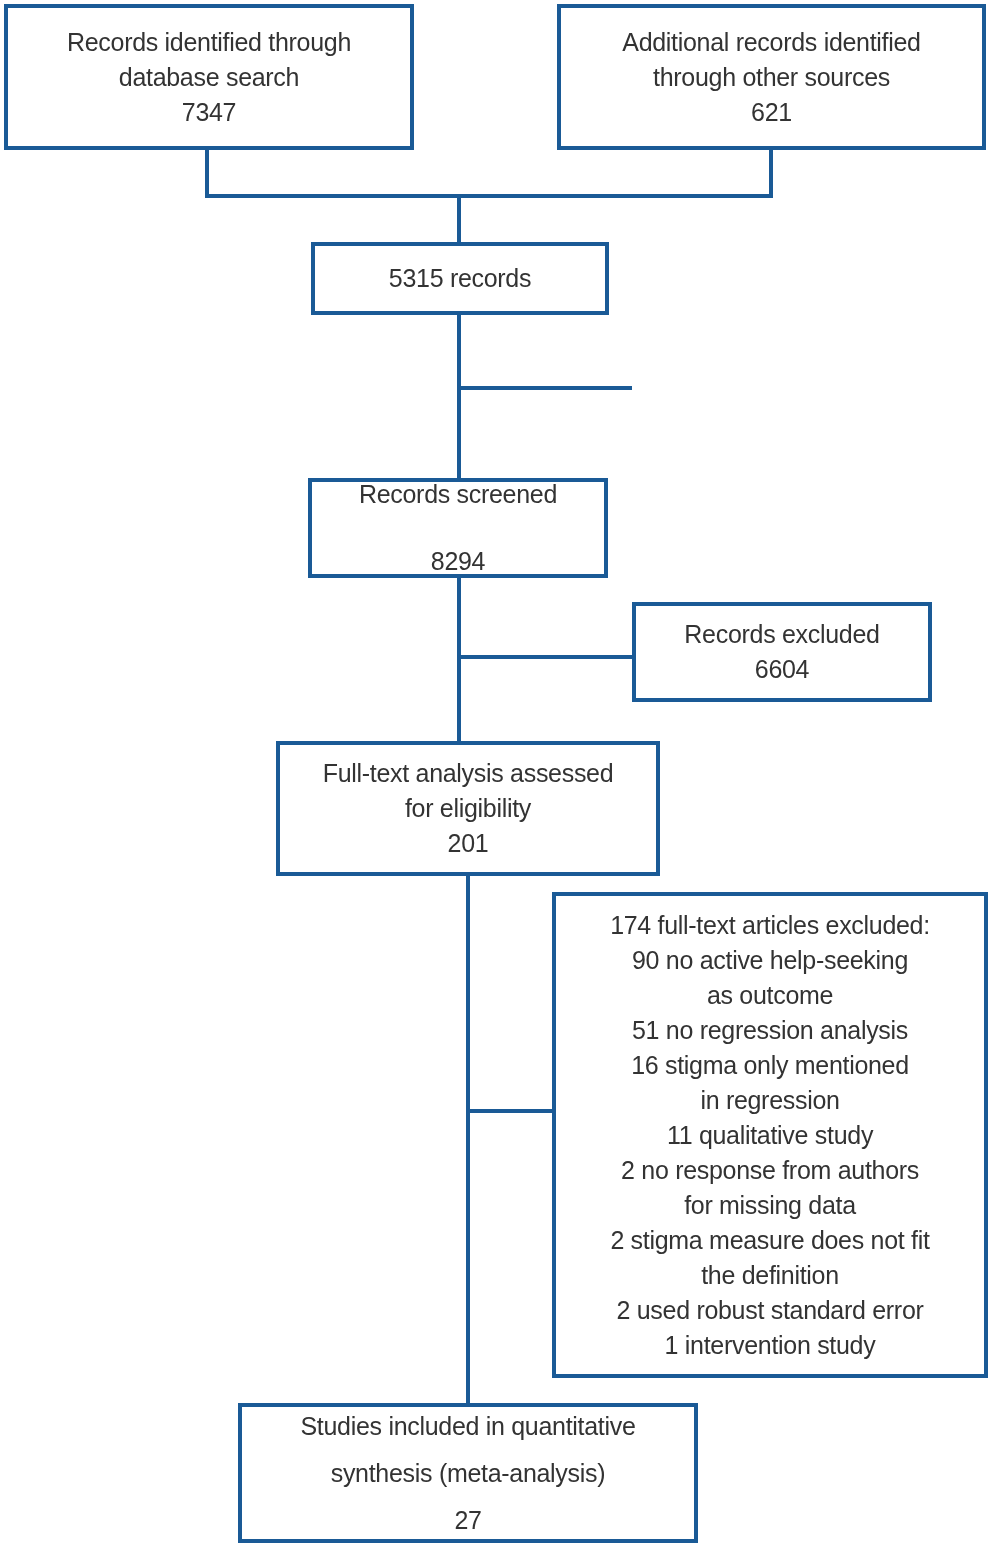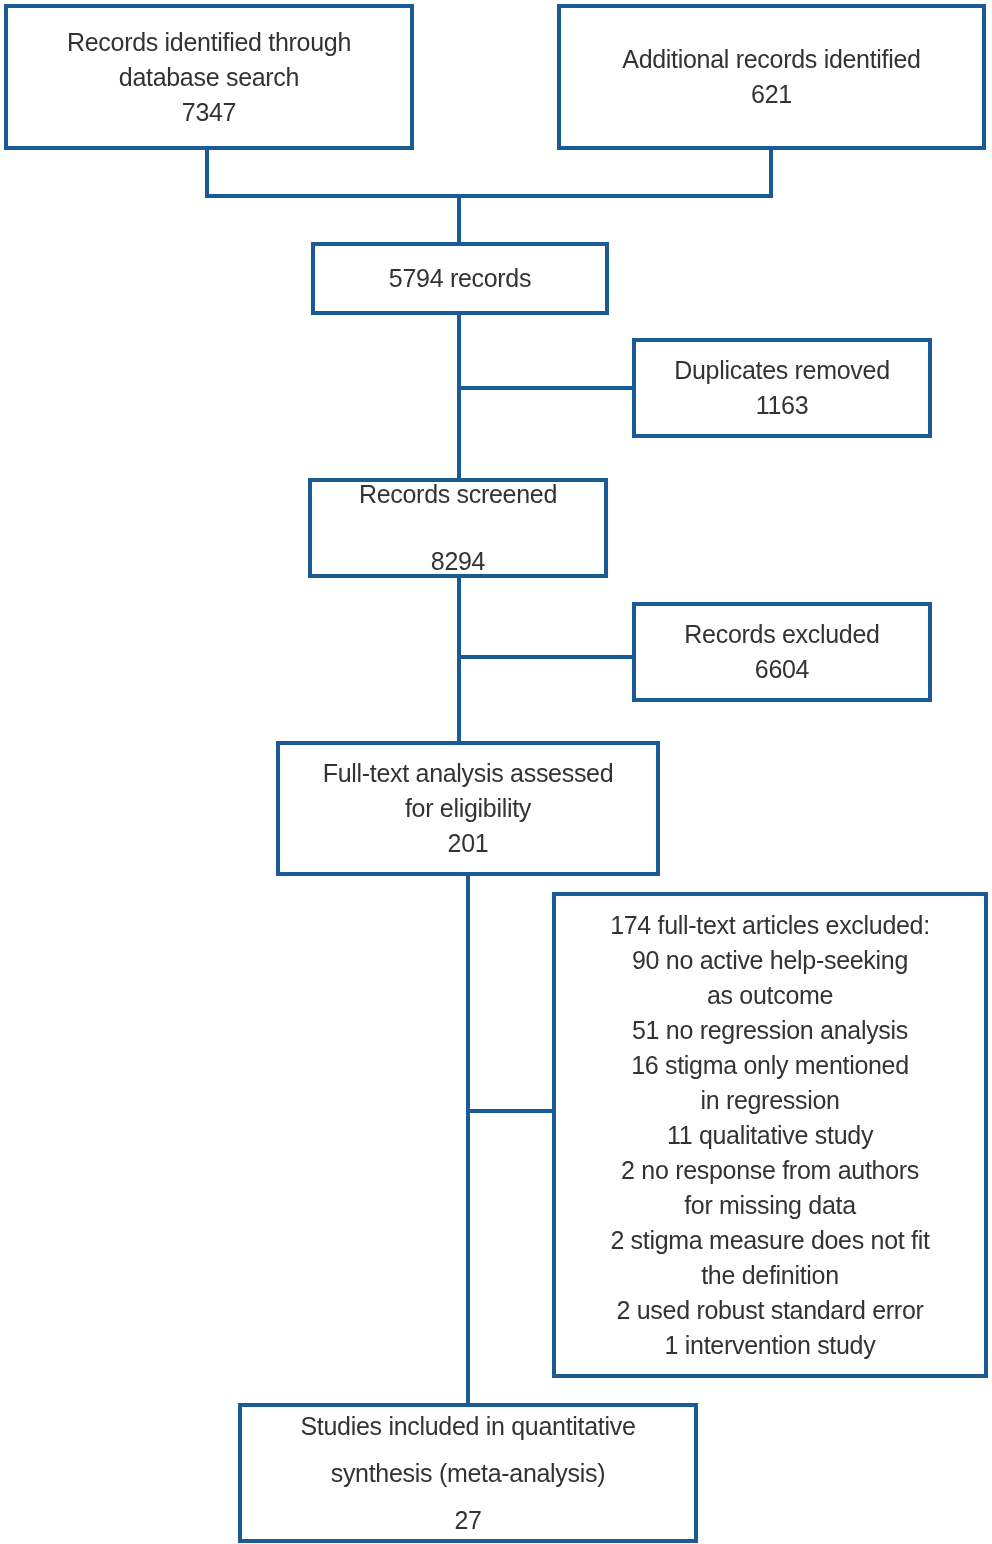--- a/index.html
+++ b/index.html
@@ -56,31 +56,28 @@
   <div class="line" style="left:466px; top:1109px; width:86px; height:4px;"></div>
 
   <div class="node" style="left:4px; top:4px; width:410px; height:146px;">
     <div class="ln">Records identified through</div>
     <div class="ln">database search</div>
     <div class="ln">7347</div>
   </div>
 
   <div class="node" style="left:557px; top:4px; width:429px; height:146px;text-align:center;">
     <div class="ln">Additional records identified</div>
+    <div class="ln">through other sources</div>
     <div class="ln">621</div>
   </div>
 
   <div class="node" style="left:311px; top:242px; width:298px; height:73px;">
-    <div class="ln">5794 records</div>
+    <div class="ln">5315 records</div>
   </div>
 
-  <div class="node" style="left:632px; top:338px; width:300px; height:100px;">
-    <div class="ln">Duplicates removed</div>
-    <div class="ln">1163</div>
-  </div>
 
   <div class="node" style="left:308px; top:478px; width:300px; height:100px;gap:32px;">
     <div class="ln">Records screened</div>
     <div class="ln">8294</div>
   </div>
 
   <div class="node" style="left:632px; top:602px; width:300px; height:100px;">
     <div class="ln">Records excluded</div>
     <div class="ln">6604</div>
   </div>

